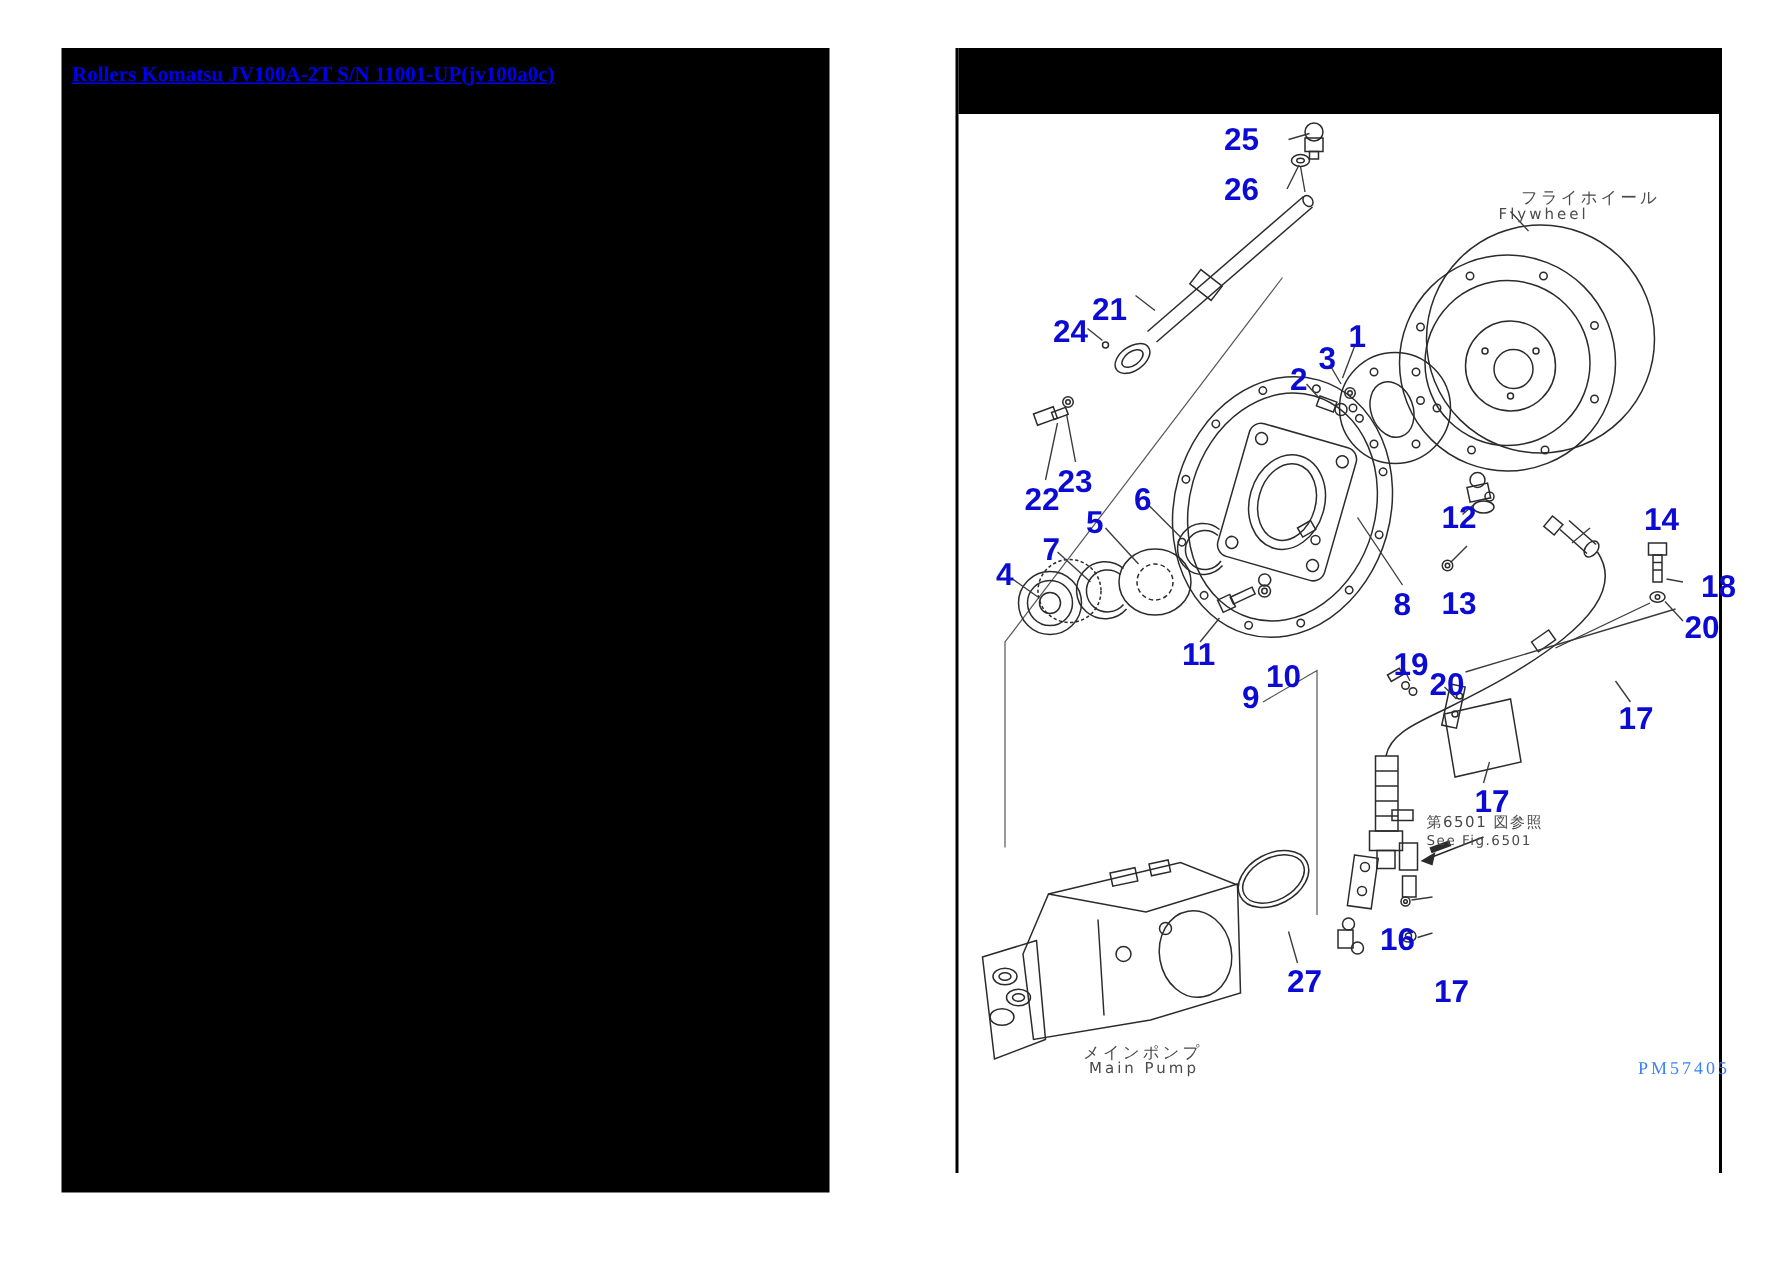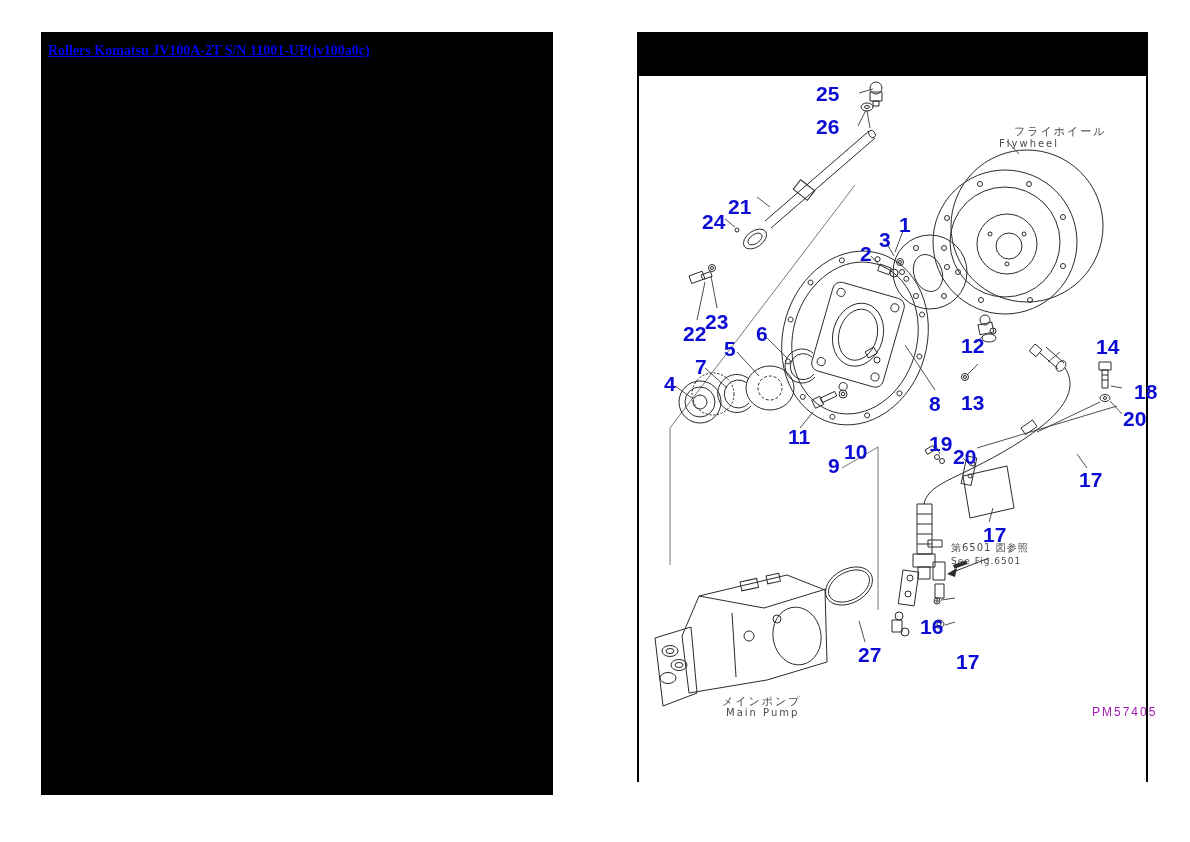--- a/index.html
+++ b/index.html
@@ -46,22 +46,22 @@
     position:absolute;color:#4a4a4a;white-space:nowrap;
     font-family:"DejaVu Sans",sans-serif;
   }
   .anno.jp{font-size:11px;letter-spacing:2px;}
   .anno.en{font-size:10px;letter-spacing:2px;}
   .watermark{
     position:absolute;left:891px;top:381px;color:var(--watermark-gray);
     font-family:"Liberation Sans",sans-serif;font-size:21px;letter-spacing:-0.3px;white-space:nowrap;
   }
   .figcode{
-    position:absolute;left:1092px;top:705px;color:#a21caf;
-    font-family:Liberation Sans, sans-serif;font-size:12px;letter-spacing:2px;white-space:nowrap;
+    position:absolute;left:1092px;top:705px;color:#3b82f6;
+    font-family:Liberation Serif, serif;font-size:12px;letter-spacing:2px;white-space:nowrap;
   }
 </style>
 </head>
 <body>
 
 <div class="stage">
 
   <div class="left-black">
     <a href="#">Rollers Komatsu JV100A-2T S/N 11001-UP(jv100a0c)</a>
   </div>

